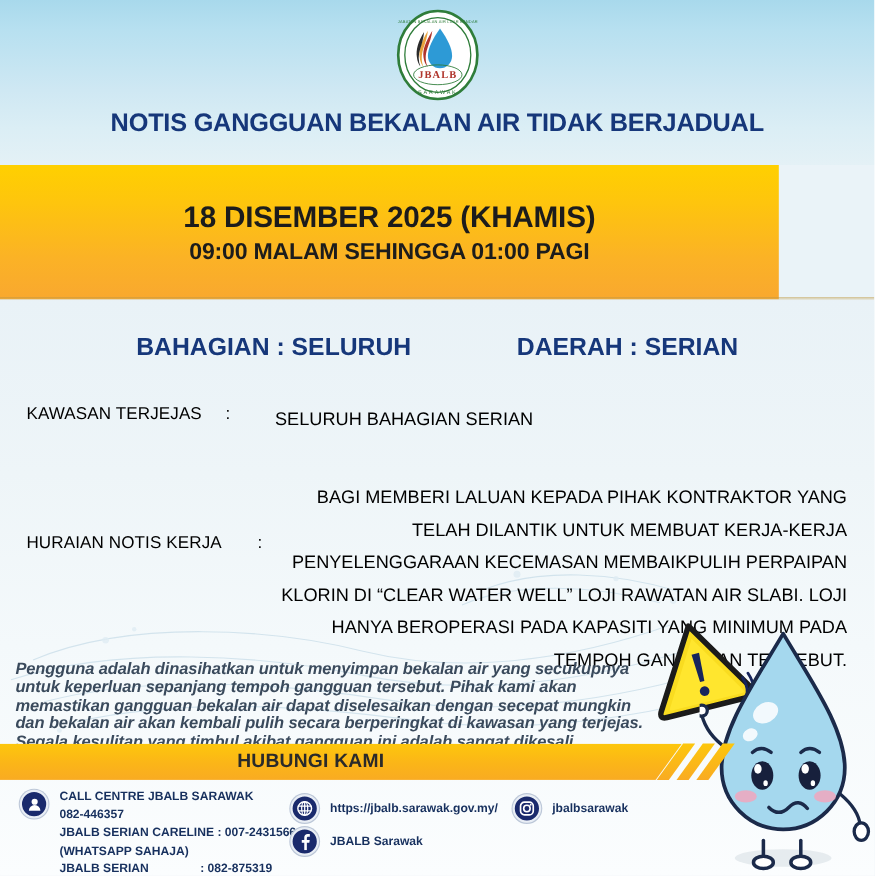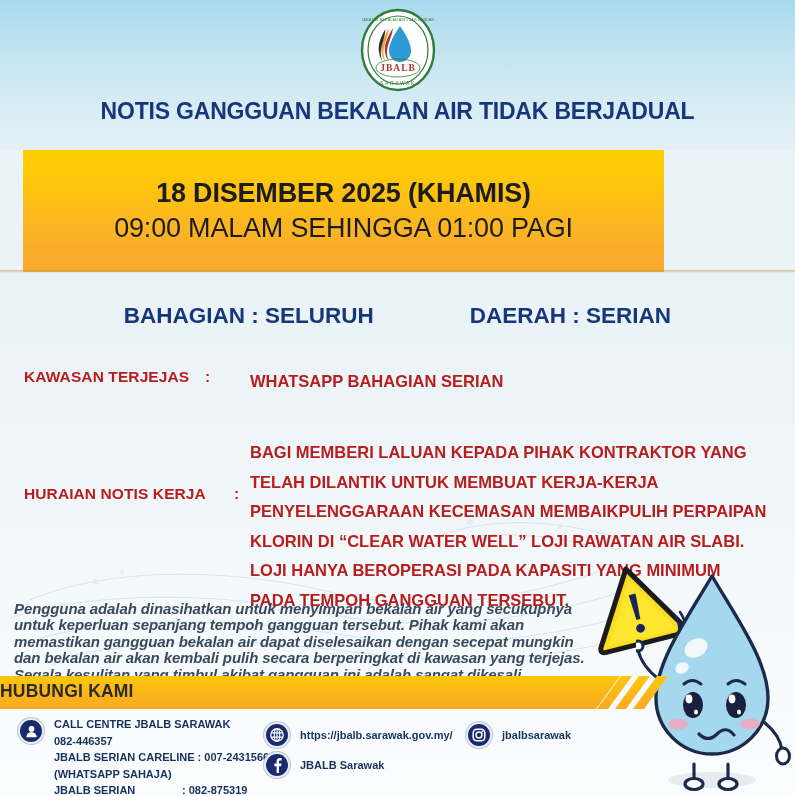--- a/index.html
+++ b/index.html
@@ -32,30 +32,30 @@
     text-align: center;
     font-size: 23px;
     font-weight: 700;
     letter-spacing: -0.2px;
     color: #16377a;
     white-space: nowrap;
   }
 
   
   .date-band {
-    position: absolute; left: 0; top: 150px; width: 641px; height: 122px;
+    position: absolute; left: 0; top: 150px; width: 708px; height: 122px;
     background: linear-gradient(180deg, #ffd000 0%, #fec50d 28%, #fbb226 70%, #f9a82f 100%);
-    display: flex; flex-direction: column; align-items: center; justify-content: center; margin-left: 23px;
+    display: flex; flex-direction: column; align-items: center; justify-content: center;
   }
   .date-line1 {
     font-size: 27px; font-weight: 700; color: #1c1c1c;
     letter-spacing: -0.2px; margin-bottom: 4px;
   }
   .date-line2 {
-    font-size: 27px; font-weight: 400; color: #1c1c1c;
+    font-size: 21px; font-weight: 700; color: #1c1c1c;
     letter-spacing: -0.2px;
   }
   .band-edge {
     position: absolute; left: 0; top: 270px; width: 795px; height: 3px;
     background: linear-gradient(180deg, rgba(190,150,60,.55), rgba(220,210,180,.15));
   }
 
   
   .body-area {
     position: absolute; left: 0; top: 273px; width: 795px; height: 523px;
@@ -71,22 +71,23 @@
   .region-row {
     position: absolute; top: 303px; left: 0; width: 795px;
     display: flex; justify-content: center; gap: 96px;
   }
   .region-item {
     font-size: 22.5px; font-weight: 700; color: #16377a; white-space: nowrap;
   }
 
   .field {
     position: absolute;
-    color: #b91c1c;
-    font-weight: 700;
+    color: #000000;
+    font-weight: 400;
+    text-align: right;
   }
   .field-label {
     font-size: 15.5px; letter-spacing: .1px; white-space: nowrap;
   }
   .field-colon { font-size: 15.5px; }
   .field-value { font-size: 16.5px; line-height: 29.5px; }
 
   #kawasan-label { left: 24px; top: 368px; }
   #kawasan-colon { left: 205px; top: 368px; }
   #kawasan-value { left: 250px; top: 367px; }
@@ -113,20 +114,21 @@
   }
 
   
   .contact-banner {
     position: absolute; left: 0; top: 676px; width: 620px; height: 33px;
     background: linear-gradient(180deg, #fdc70c 0%, #fbb518 55%, #f9ab22 100%);
     clip-path: polygon(0 0, 620px 0, 596px 33px, 0 33px);
   }
   .contact-banner-text {
     position: absolute; left: 0; top: 681px; width: 565px;
+    text-align: center;
     font-size: 17.5px; font-weight: 700; color: #2a2a2a; letter-spacing: .2px;
   }
   .stripe {
     position: absolute; top: 676px; height: 33px; width: 11px;
     background: linear-gradient(180deg, #fdc70c, #f9ab22);
     transform: skewX(-36deg);
   }
   #stripe-1 { left: 609px; }
   #stripe-2 { left: 627px; }
   #stripe-3 { left: 645px; }
@@ -219,21 +221,21 @@
     </g>
   </svg>
 
   <div class="region-row">
     <div class="region-item">BAHAGIAN : SELURUH</div>
     <div class="region-item">DAERAH : SERIAN</div>
   </div>
 
   <div class="field field-label" id="kawasan-label">KAWASAN TERJEJAS</div>
   <div class="field field-colon" id="kawasan-colon">:</div>
-  <div class="field field-value" id="kawasan-value">WHATSAPP BAHAGIAN SERIAN</div>
+  <div class="field field-value" id="kawasan-value">SELURUH BAHAGIAN SERIAN</div>
 
   <div class="field field-label" id="huraian-label">HURAIAN NOTIS KERJA</div>
   <div class="field field-colon" id="huraian-colon">:</div>
   <div class="field field-value" id="huraian-value">BAGI MEMBERI LALUAN KEPADA PIHAK KONTRAKTOR YANG TELAH DILANTIK UNTUK MEMBUAT KERJA-KERJA PENYELENGGARAAN KECEMASAN MEMBAIKPULIH PERPAIPAN KLORIN DI “CLEAR WATER WELL” LOJI RAWATAN AIR SLABI. LOJI HANYA BEROPERASI PADA KAPASITI YANG MINIMUM PADA TEMPOH GANGGUAN TERSEBUT.</div>
 
   <div class="disclaimer">Pengguna adalah dinasihatkan untuk menyimpan bekalan air yang secukupnya untuk keperluan sepanjang tempoh gangguan tersebut. Pihak kami akan memastikan gangguan bekalan air dapat diselesaikan dengan secepat mungkin dan bekalan air akan kembali pulih secara berperingkat di kawasan yang terjejas. Segala kesulitan yang timbul akibat gangguan ini adalah sangat dikesali.</div>
 
   <svg class="warning-sign" viewBox="0 0 104 104" aria-hidden="true">
     <g transform="rotate(-14 52 48)">
       <path d="M52 10 L95 80 Q98 86 91 86 L13 86 Q6 86 9 80 Z" fill="#f9dc20" stroke="#1b1b1b" stroke-width="5" stroke-linejoin="round"></path>

